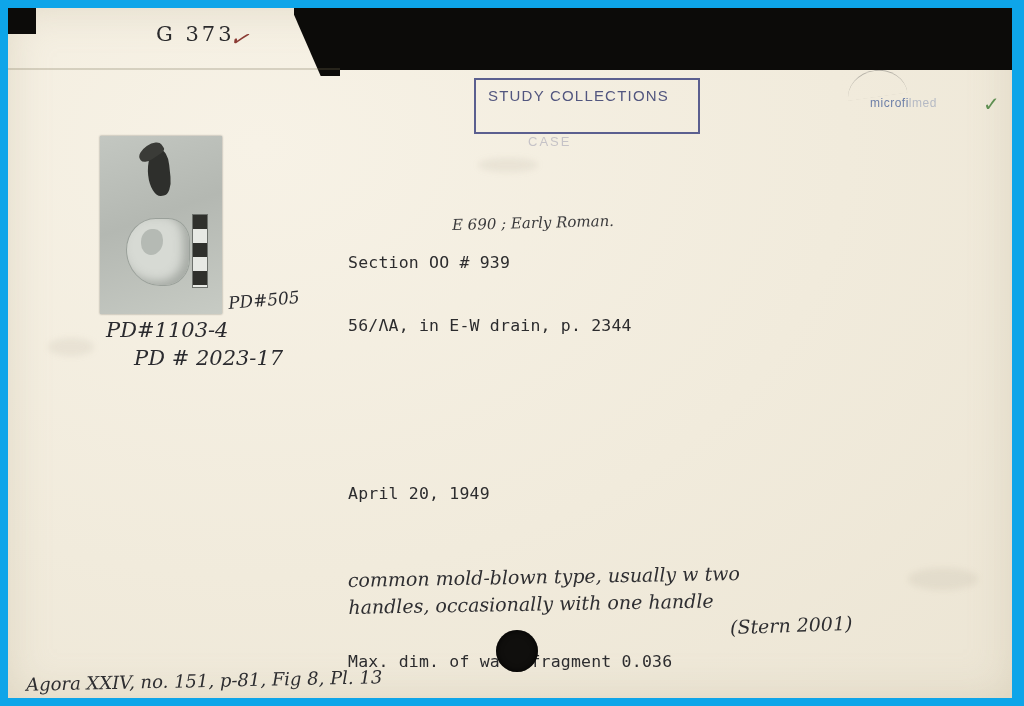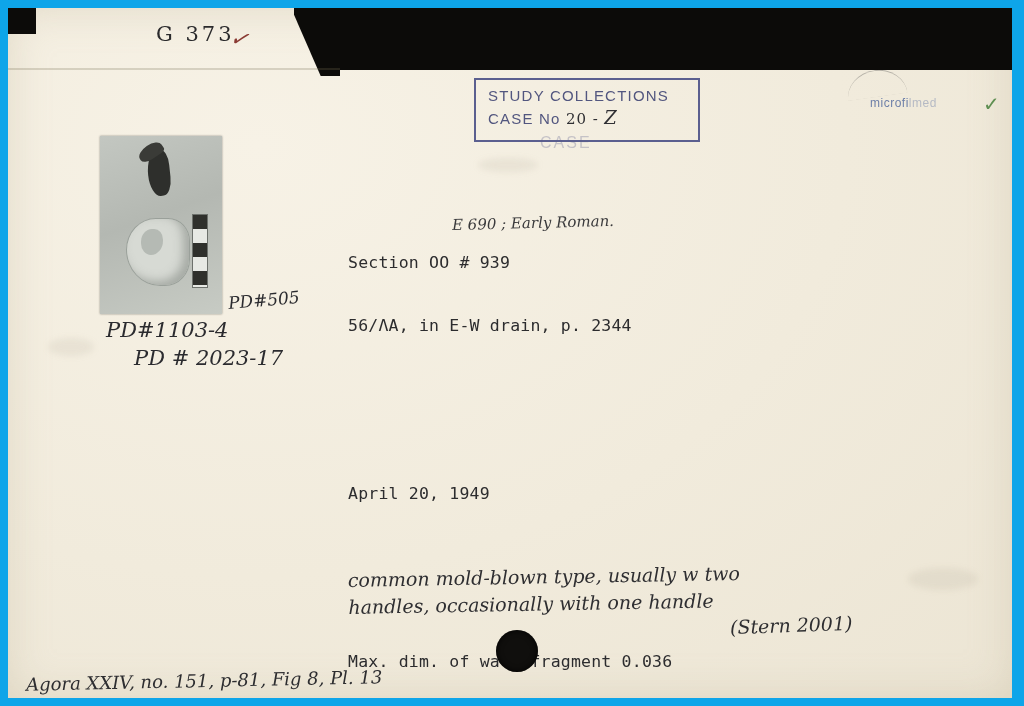--- a/index.html
+++ b/index.html
@@ -91,21 +91,21 @@
     color: #8a3a33;
     transform: rotate(12deg);
   }
 
   
   .stamp {
     position: absolute;
     left: 466px;
     top: 70px;
     width: 226px;
-    height: 64px;
+    height: 56px;
     border: 2px solid #5b5f8f;
     padding: 5px 10px 0 12px;
     box-sizing: border-box;
   }
   .stamp-line {
     font-family: "Liberation Sans", sans-serif;
     font-size: 15px;
     letter-spacing: 1.2px;
     color: #52567f;
     line-height: 22px;
@@ -117,23 +117,23 @@
     letter-spacing: 1px;
   }
   .stamp-z {
     font-family: "DejaVu Serif", serif;
     font-style: italic;
     font-size: 18px;
     color: #2f2f33;
   }
   .stamp-ghost {
     position: absolute;
-    left: 532px;
+    left: 520px;
     top: 126px;
-    font-size: 16px;
+    font-size: 13px;
     color: rgba(90,94,140,0.30);
     letter-spacing: 2px;
   }
 
   
   .microfilm {
     position: absolute;
     left: 862px;
     top: 88px;
     font-size: 12px;
@@ -348,25 +348,20 @@
 
     <div class="smudge" style="left:40px;top:330px;width:46px;height:18px;"></div>
     <div class="smudge" style="left:470px;top:150px;width:60px;height:14px;"></div>
     <div class="smudge" style="left:900px;top:560px;width:70px;height:22px;"></div>
 
     <div class="top-id">G 373</div>
     <div class="top-check hand">✓</div>
 
     <div class="stamp">
       <div class="stamp-line">STUDY COLLECTIONS</div>
-      <div class="stamp-line">
-        <span>CASE No</span>
-        <span class="stamp-num">20 -</span>
-        <span class="stamp-z">Z</span>
-      </div>
     </div>
     <div class="stamp-ghost">CASE</div>
 
     <div class="pencil-arc"></div>
     <div class="microfilm"><span>microfi</span><span class="microfilm-fade">lmed</span></div>
     <div class="microfilm-check">✓</div>
 
     <div class="photo">
       <div class="photo-bg"></div>
       <div class="frag-handle"></div>

